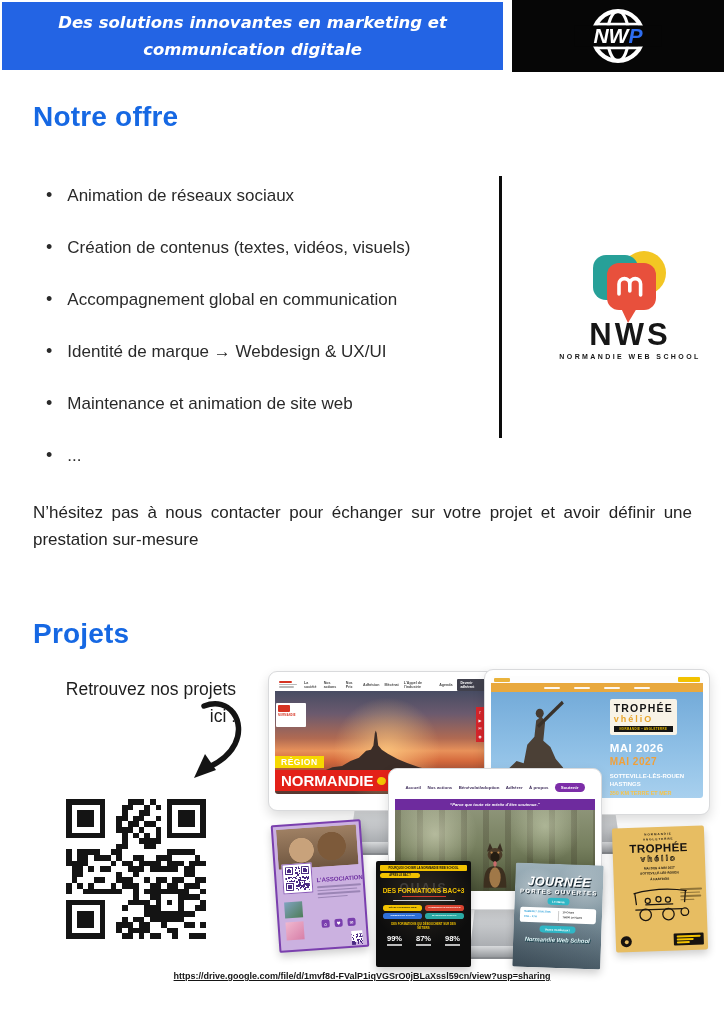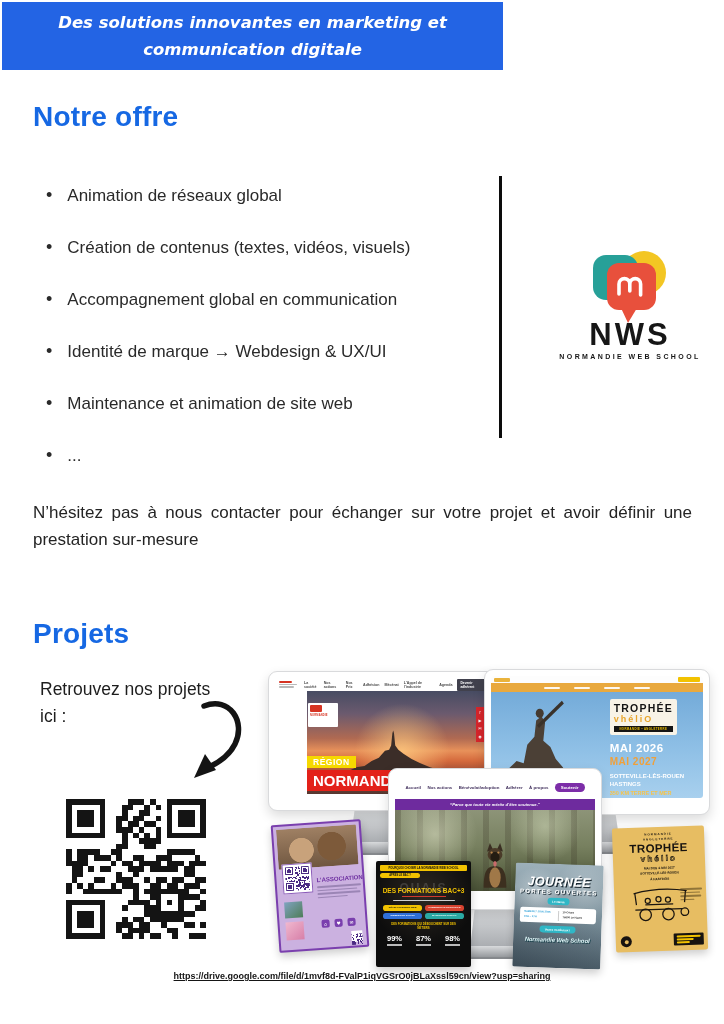--- a/index.html
+++ b/index.html
@@ -18,21 +18,21 @@
   .sec-title{position:absolute;font-size:28px;font-weight:800;color:#1668e3;letter-spacing:.2px;}
   #notre-offre{left:33px;top:101px;}
   #projets{left:33px;top:618px;}
   .bullets{position:absolute;left:46px;top:186px;margin:0;padding:0;list-style:none;}
   .bullets li{height:52px;font-size:17px;line-height:19px;color:#2a2a2a;display:flex;align-items:flex-start;}
   .bullets li::before{content:"•";margin-right:15px;font-size:18px;}
   .divider{position:absolute;left:499px;top:176px;width:3px;height:262px;background:#0c0c0c;}
   .nws-wrap{position:absolute;left:555px;top:246px;}
   .note{position:absolute;left:33px;top:499px;width:659px;font-size:17px;line-height:27px;
         color:#242424;text-align:justify;}
-  .caption{position:absolute;left:40px;top:676px;width:196px;text-align:left;font-size:17.5px;
+  .caption{position:absolute;left:40px;top:676px;width:196px;text-align:right;font-size:17.5px;
            color:#1d1d1d;line-height:27px;}
   .arrow{position:absolute;left:190px;top:698px;}
   .qr-main{position:absolute;left:66px;top:799px;width:140px;height:140px;}
   .drive-link{position:absolute;left:0;right:0;top:971px;text-align:center;font-size:9px;
               font-weight:700;color:#151515;text-decoration:underline;}
 
   
   .imac{position:absolute;background:#fff;border:1px solid #d9dadc;border-radius:9px;
         box-shadow:0 5px 12px rgba(0,0,0,.14);box-sizing:border-box;padding:6px 6px 16px;}
   .screen{position:relative;overflow:hidden;border-radius:3px;height:100%;background:#fff;}
@@ -53,21 +53,21 @@
   
   .n-nav{height:13px;background:#fff;display:flex;align-items:center;gap:5px;padding:0 4px;
          font-size:3.6px;font-weight:700;color:#4a4a4a;}
   .n-logo{display:flex;flex-direction:column;gap:1px;margin-right:2px;}
   .n-logo i{display:block;height:1.6px;border-radius:1px;background:#b9b9b9;}
   .n-logo i:first-child{background:#d63322;width:13px;}
   .n-logo i:nth-child(2){width:18px;}.n-logo i:nth-child(3){width:15px;}
   .n-btn{margin-left:auto;background:#41414d;color:#fff;border-radius:1px;padding:2px 3px;font-size:3.3px;}
   .n-hero{position:relative;height:calc(100% - 13px);
      background:radial-gradient(circle at 52% 58%,rgba(255,205,130,.75),transparent 42%),
-       linear-gradient(180deg,#474c63 0%,#6b5a6e 22%,#b06a52 46%,#e8915a 58%,#d4693c 68%,#8a4636 84%,#553630 100%);margin-left:32px;}
+       linear-gradient(180deg,#474c63 0%,#6b5a6e 22%,#b06a52 46%,#e8915a 58%,#d4693c 68%,#8a4636 84%,#553630 100%);}
   .mont{position:absolute;left:20%;bottom:14%;width:56%;height:50%;}
   .white-card{position:absolute;left:1px;top:12px;width:30px;height:24px;background:#fff;border-radius:1px;
               padding:2px;box-sizing:border-box;}
   .white-card .flag{width:12px;height:7px;background:#d63322;border-radius:1px;}
   .white-card .cap{font-size:2.6px;font-weight:800;color:#d63322;margin-top:1.5px;letter-spacing:.2px;}
   .region-tag{position:absolute;left:0;bottom:26px;background:#f6d800;color:#fff;font-weight:800;
               font-size:8.5px;padding:1px 6px;letter-spacing:.5px;}
   .region-name{position:absolute;left:0;bottom:3px;background:#e32119;color:#fff;font-weight:800;
                font-size:15px;padding:2px 6px;display:flex;align-items:center;gap:3px;}
   .leopard{width:9px;height:8px;background:#f6c500;border-radius:50% 60% 50% 60%/60% 50% 60% 50%;}
@@ -188,24 +188,37 @@
   .pt-foot-r i{display:block;height:1.4px;background:#f2c200;border-radius:1px;}
 </style>
 </head>
 <body>
 
 <div id="page">
 
   <div class="banner">
     <span>Des solutions innovantes en marketing et communication digitale</span>
   </div>
+  <div class="logo-box">
+    <svg width="96" height="62" viewBox="0 0 140 100">
+      <g stroke="#fff" fill="none">
+        <circle cx="70" cy="50" r="40" stroke-width="7"></circle>
+        <ellipse cx="70" cy="50" rx="17" ry="40" stroke-width="5"></ellipse>
+        <path d="M34 31 H106 M34 69 H106" stroke-width="5"></path>
+      </g>
+      <rect x="0" y="33" width="140" height="34" fill="#060606"></rect>
+      <text x="70" y="62" text-anchor="middle" font-family="Liberation Sans, sans-serif" font-style="italic" font-weight="800" font-size="34">
+        <tspan fill="#fff">NW</tspan><tspan fill="#2e6df0">P</tspan>
+      </text>
+    </svg>
+  </div>
 
   <div class="sec-title" id="notre-offre">Notre offre</div>
   <ul class="bullets">
-    <li>Animation de réseaux global</li>
+    <li>Animation de réseaux sociaux</li>
     <li>Création de contenus (textes, vidéos, visuels)</li>
     <li>Accompagnement global en communication</li>
     <li>Identité de marque → Webdesign &amp; UX/UI</li>
     <li>Maintenance et animation de site web</li>
     <li>...</li>
   </ul>
   <div class="divider"></div>
 
   <div class="nws-wrap">
     <svg width="150" height="120" viewBox="0 0 150 120">

